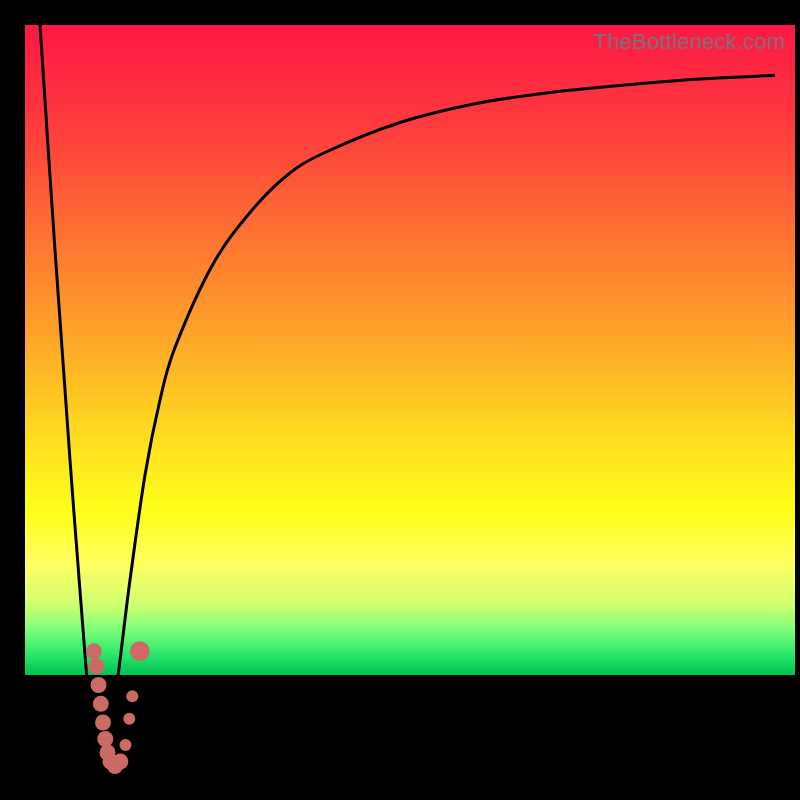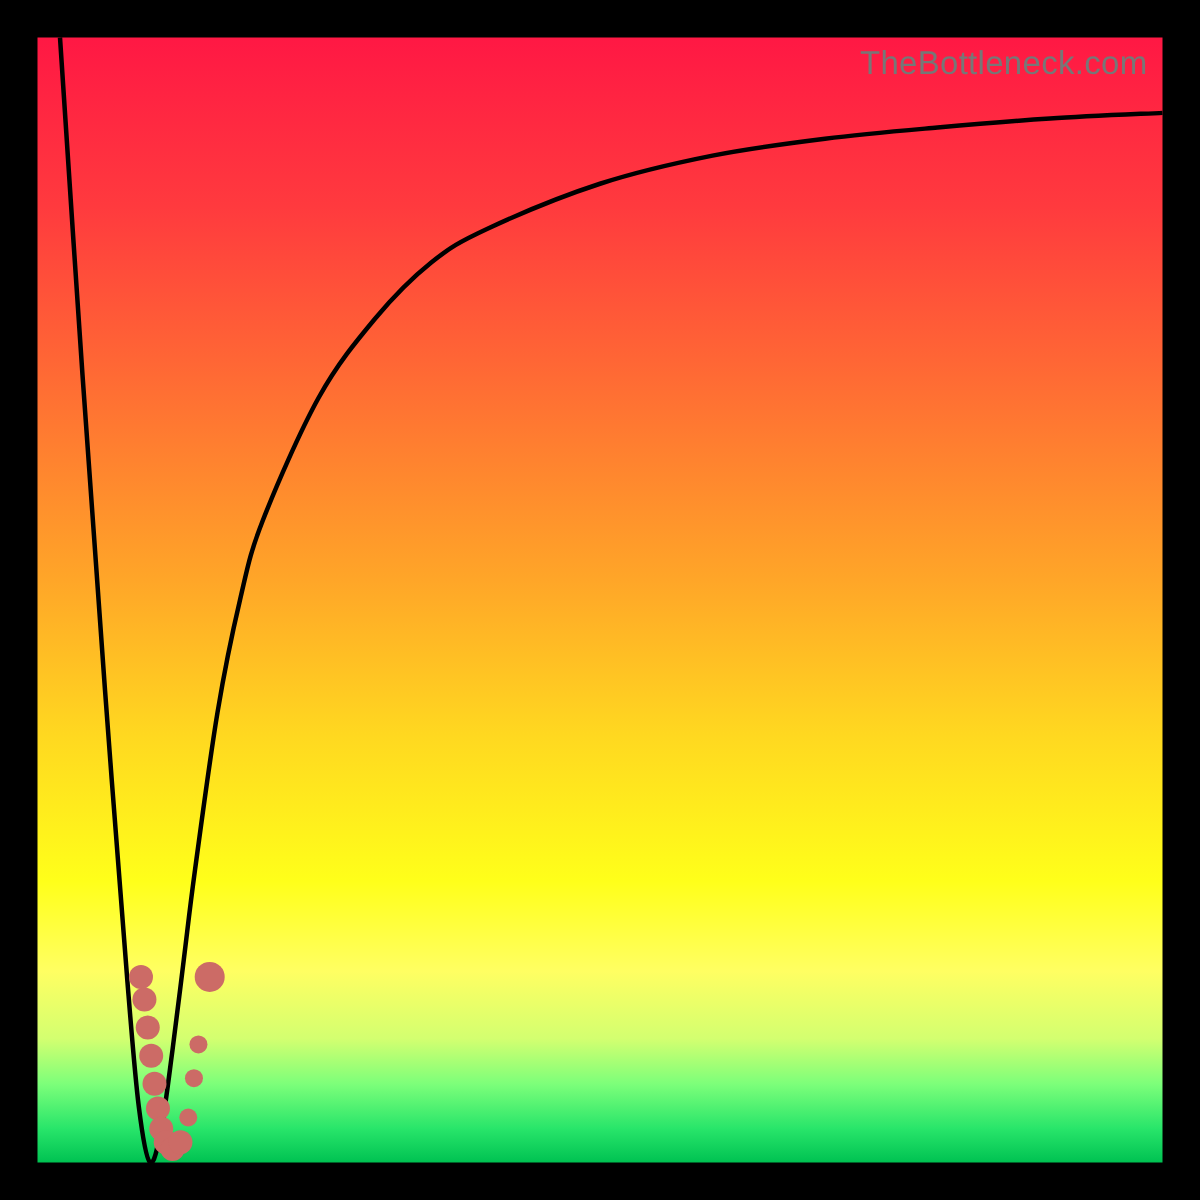--- a/index.html
+++ b/index.html
@@ -15,35 +15,36 @@
     position: relative;
     width: 800px;
     height: 800px;
     background: #000;
   }
   .plot-area {
     position: absolute;
     left: 25px;
     top: 25px;
     width: 750px;
-    height: 750px;
+    height: 650px;
     
     background: linear-gradient(to bottom,
       #ff1844 0%,
       #ff3a3e 15%,
       #ff6a34 30%,
       #ffa528 48%,
       #ffd820 62%,
       #ffff1a 75%,
       #ffff62 83%,
       #d3ff70 89%,
       #7dff7a 93%,
       #28e56a 97%,
       #00c252 100%
     );
+    padding-left: 20px;
   }
   .watermark {
     position: absolute;
     top: 4px;
     right: 10px;
     font-size: 22px;
     font-weight: 500;
     color: #777;
     letter-spacing: 0.2px;
     user-select: none;

